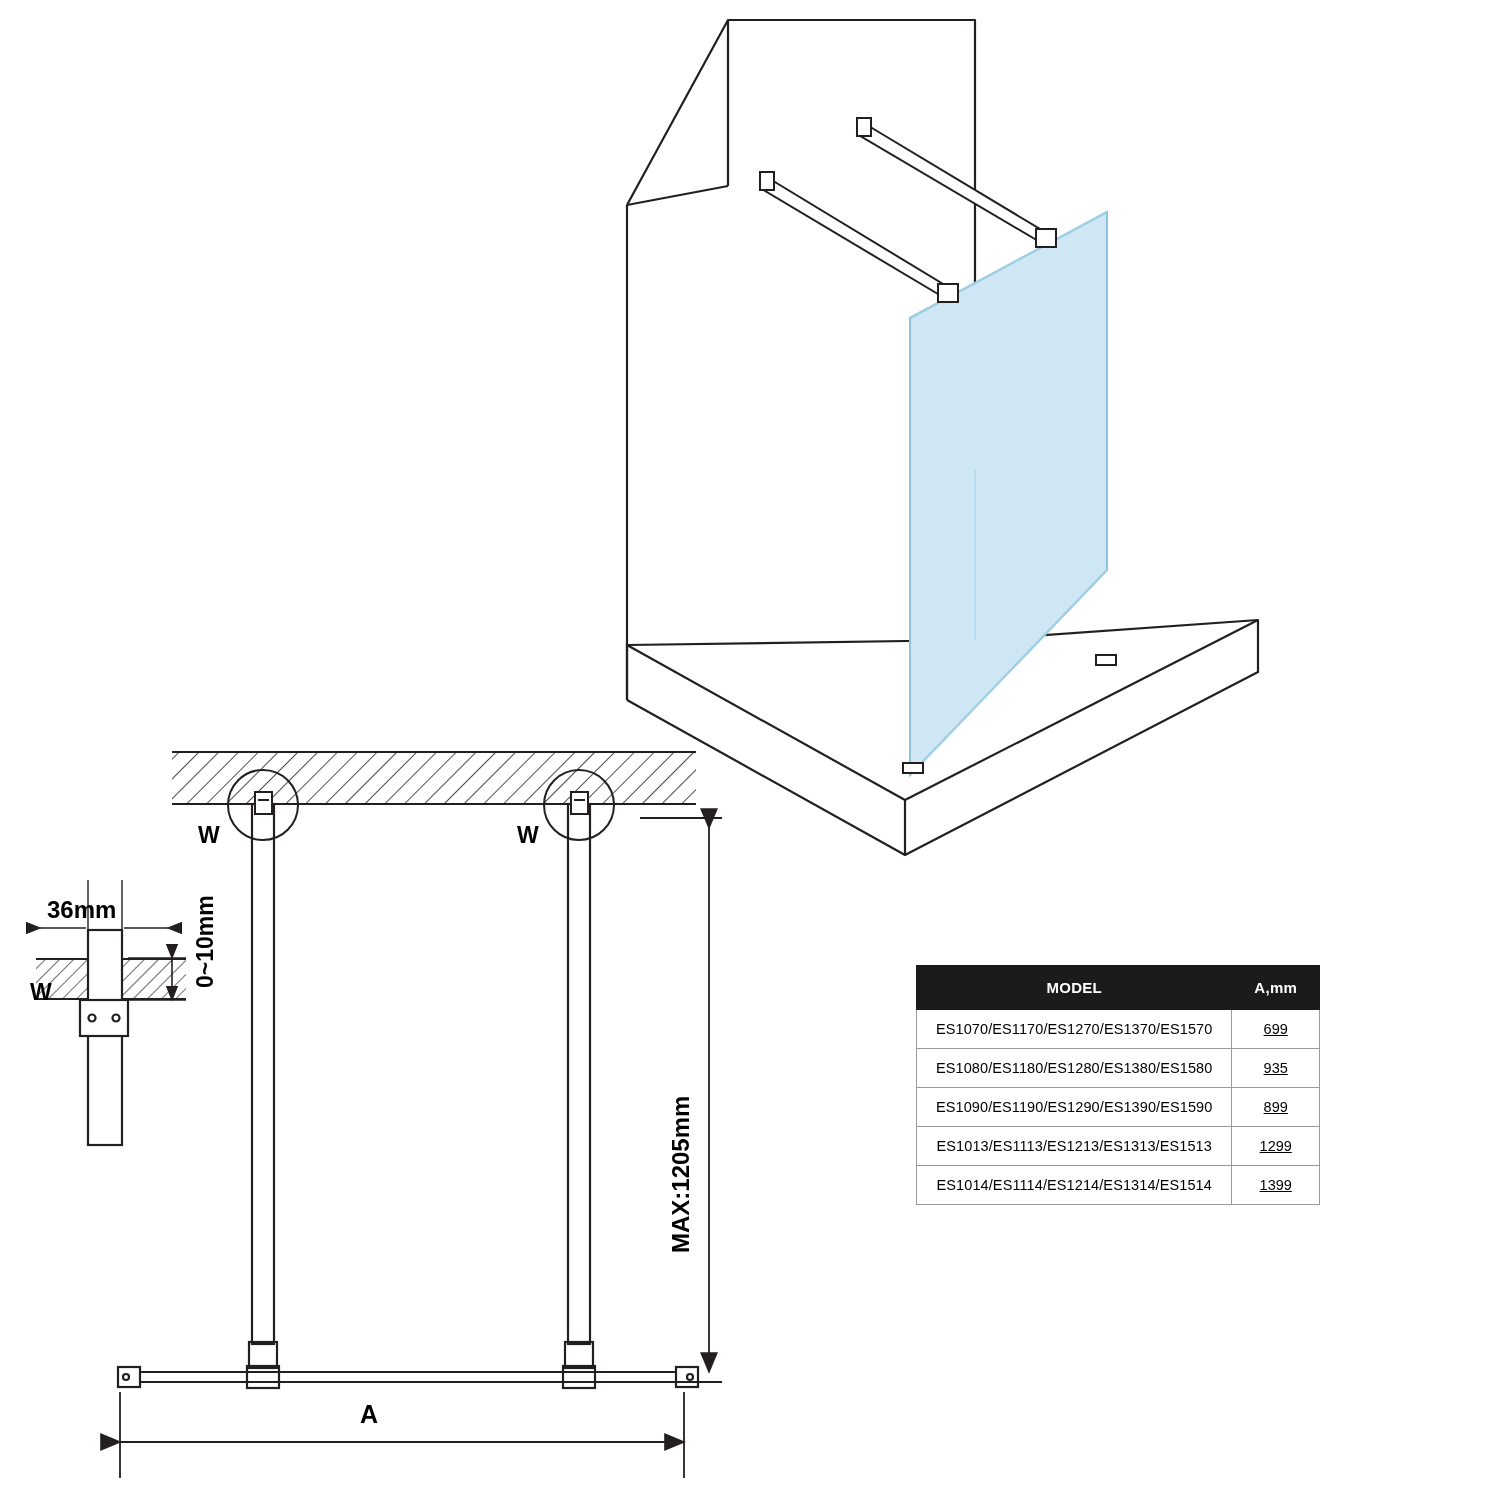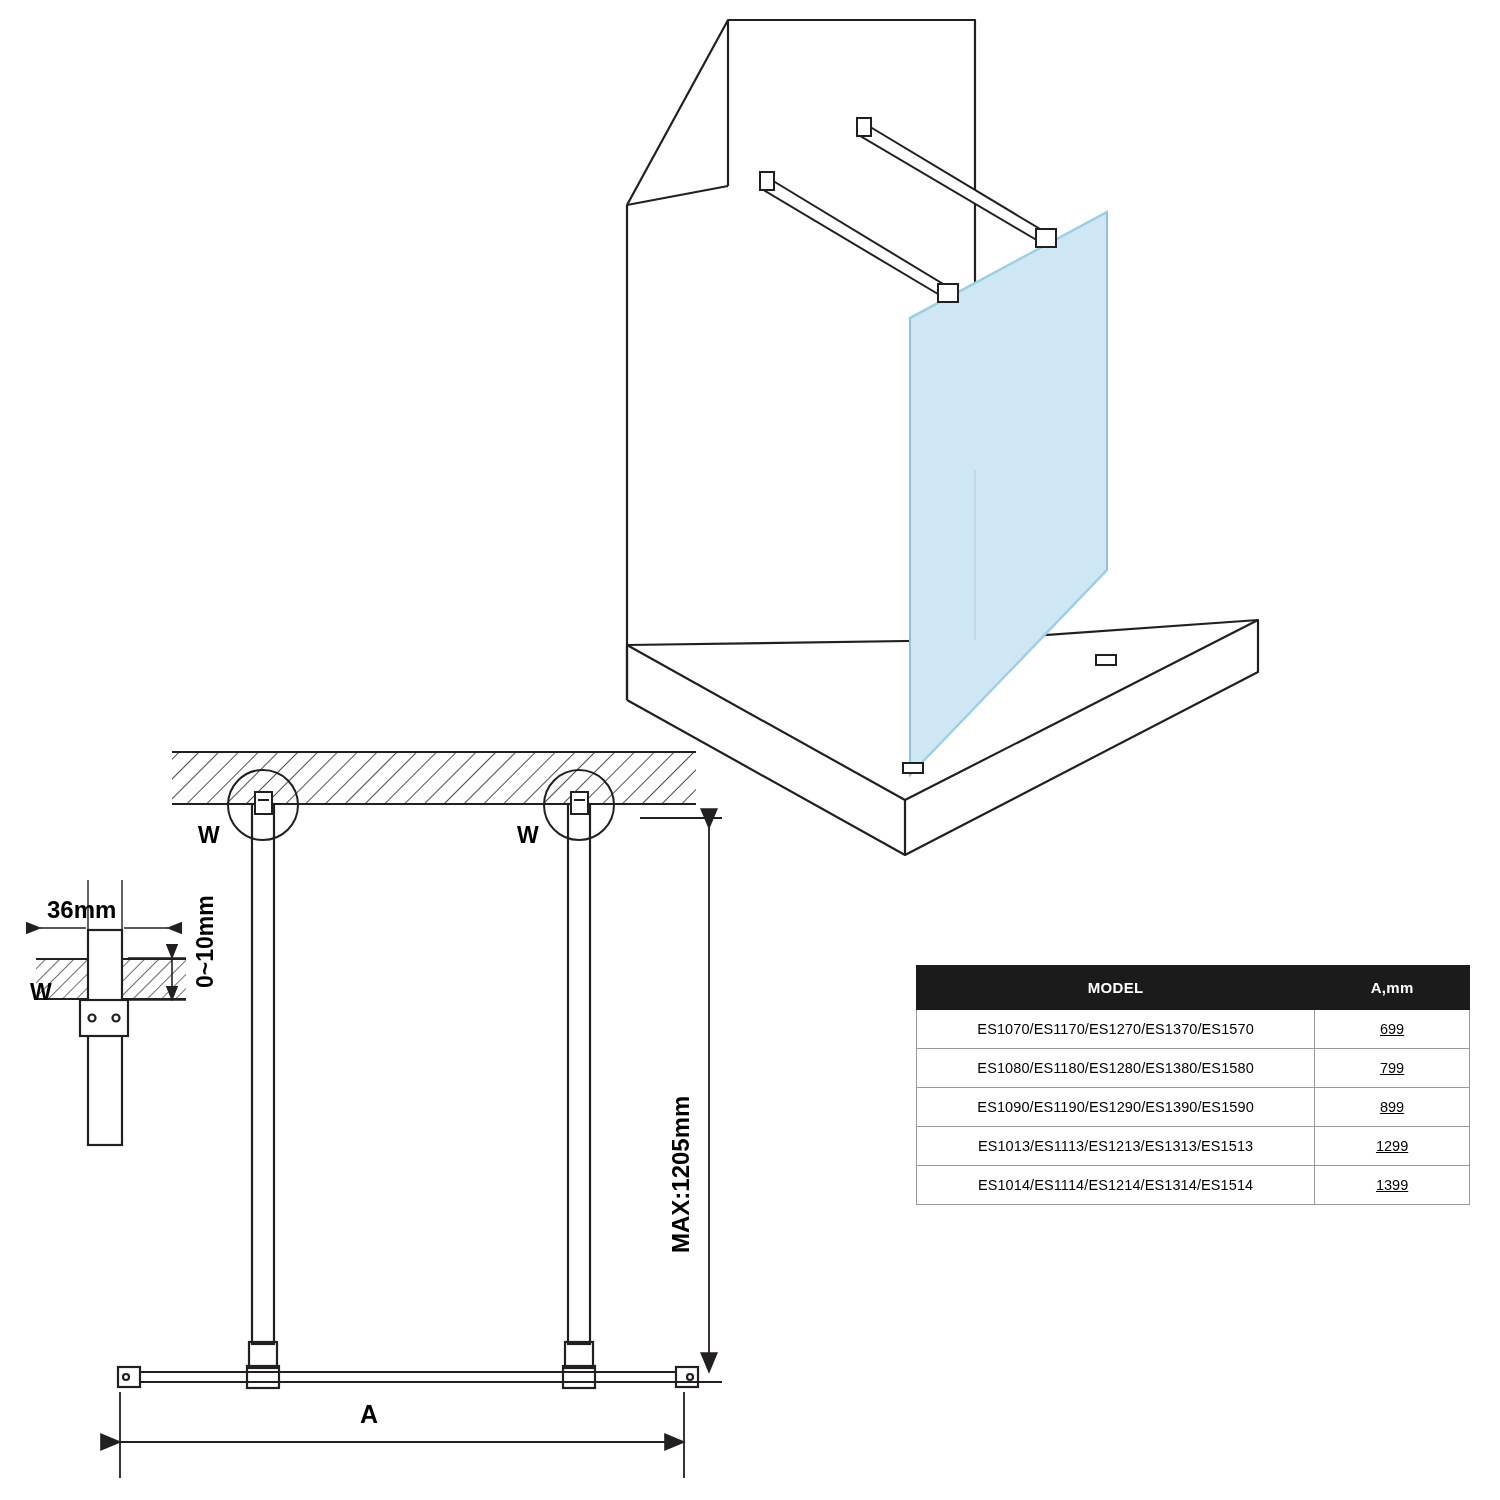--- a/index.html
+++ b/index.html
@@ -24,21 +24,21 @@
     position: absolute;
     left: 0; top: 0;
     width: 1500px;
     height: 1500px;
   }
   
   .spec-table {
     position: absolute;
     left: 916px;
     top: 965px;
-    width: 554px;
+    width: 404px;
     border-collapse: collapse;
     font-size: 14.5px;
     color: #000;
     background: #fff;
     border-radius: 28px;
   }
   .spec-table th {
     background: #1b1b1b;
     color: #ffffff;
     font-weight: bold;
@@ -230,21 +230,21 @@
         <th>A,mm</th>
       </tr>
     </thead>
     <tbody>
       <tr>
         <td class="model">ES1070/ES1170/ES1270/ES1370/ES1570</td>
         <td class="val">699</td>
       </tr>
       <tr>
         <td class="model">ES1080/ES1180/ES1280/ES1380/ES1580</td>
-        <td class="val">799</td>
+        <td class="val">935</td>
       </tr>
       <tr>
         <td class="model">ES1090/ES1190/ES1290/ES1390/ES1590</td>
         <td class="val">899</td>
       </tr>
       <tr>
         <td class="model">ES1013/ES1113/ES1213/ES1313/ES1513</td>
         <td class="val">1299</td>
       </tr>
       <tr>

